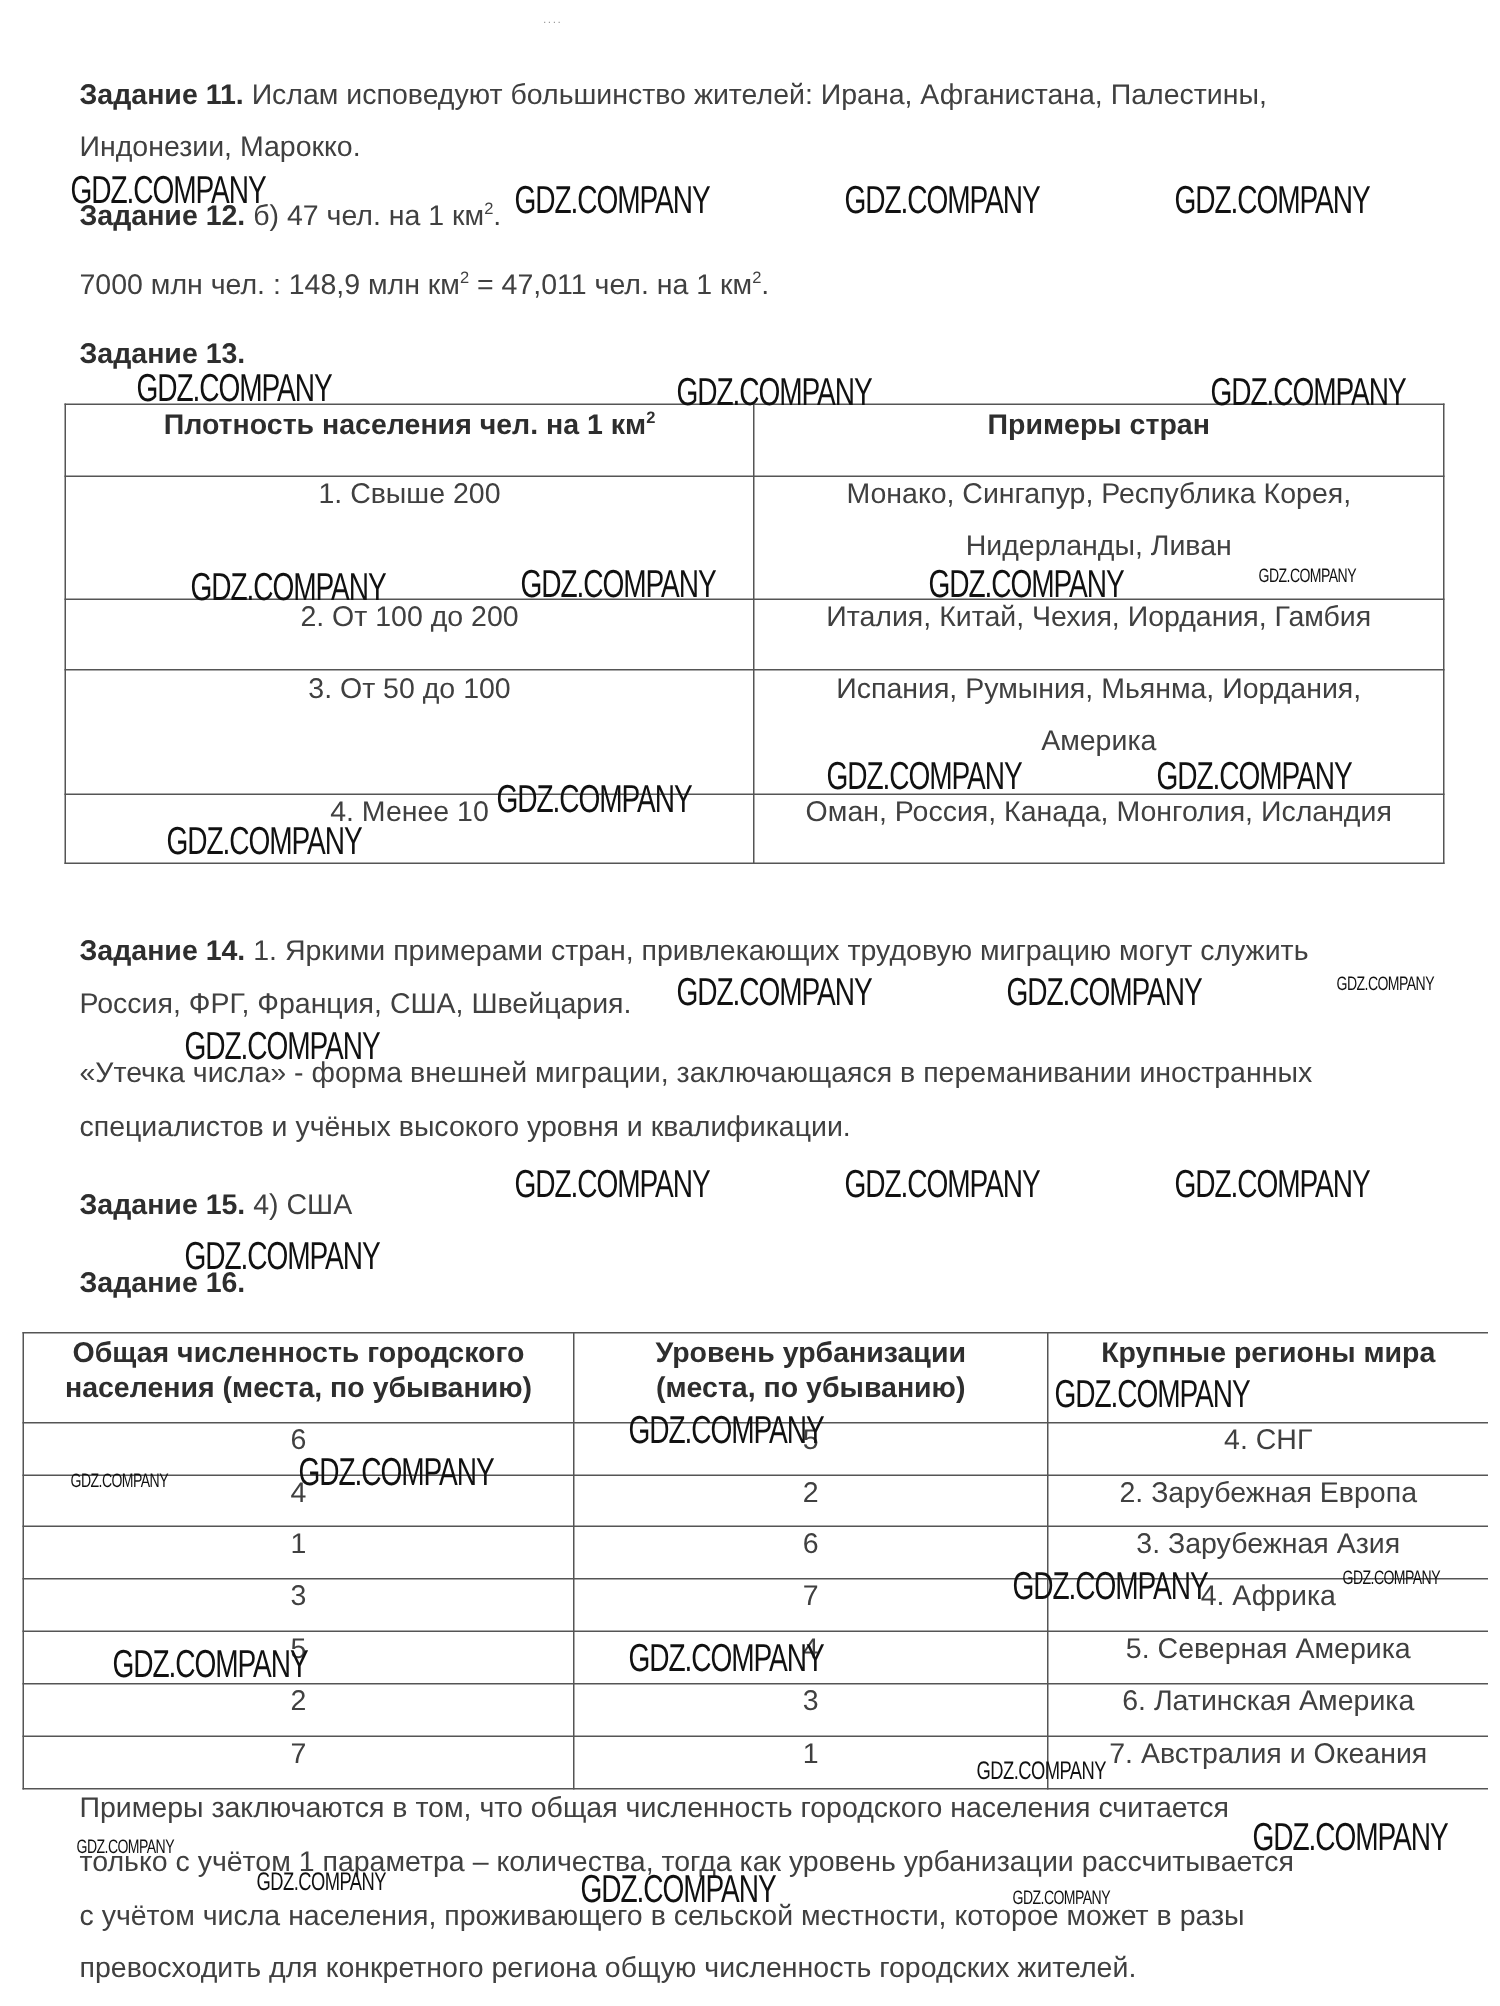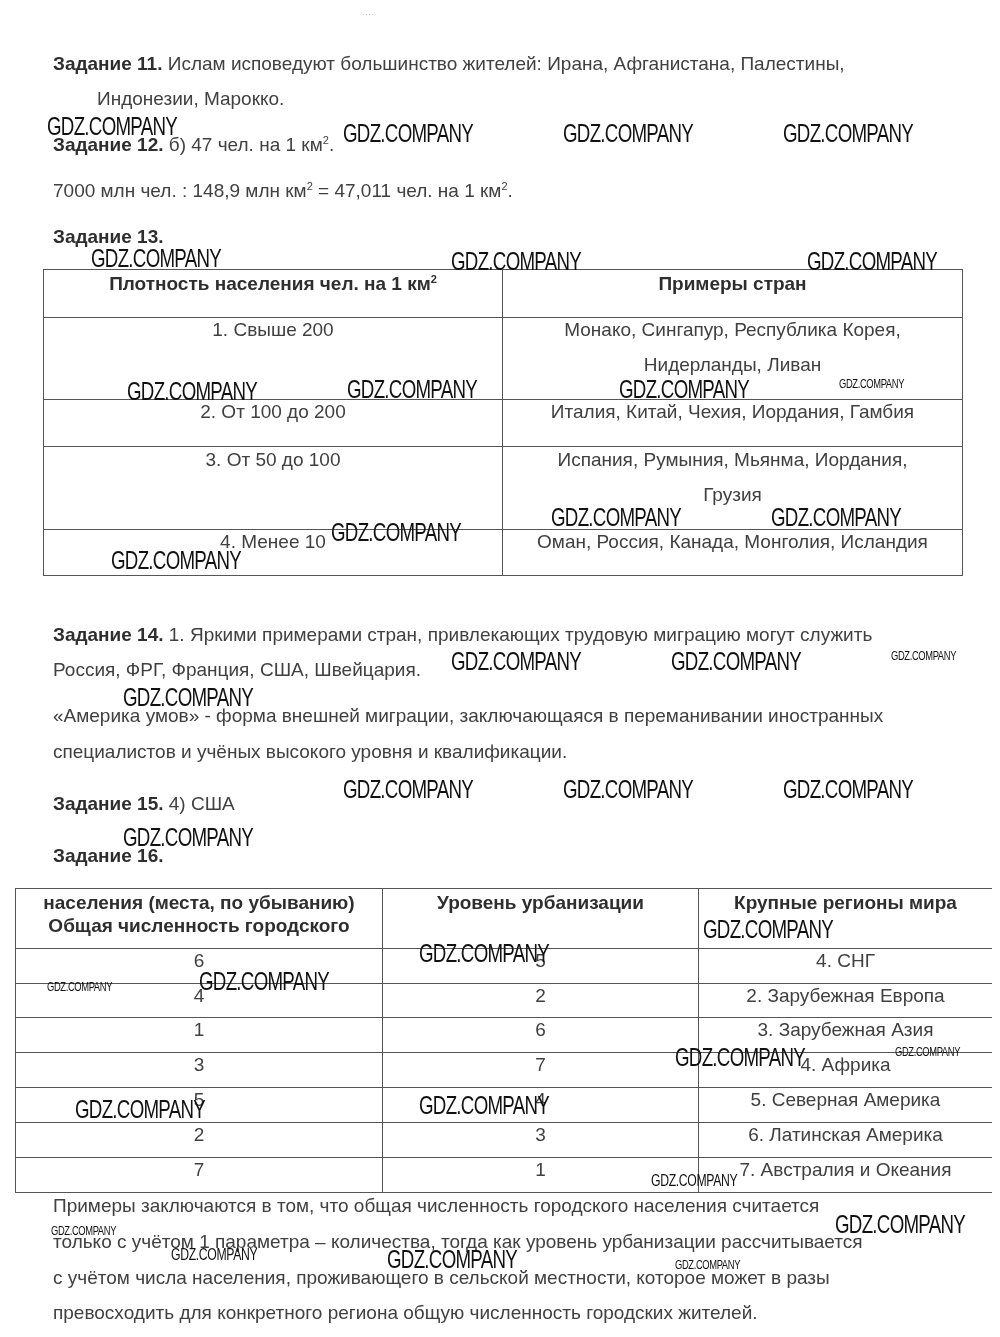--- a/index.html
+++ b/index.html
@@ -18,21 +18,21 @@
 </style>
 </head>
 <body>
 
 <div class="topdots">....</div>
 
 <div class="abs txt" style="left:53px; top:53px;">
   <span class="bold">Задание 11.</span>
   <span>Ислам исповедуют большинство жителей: Ирана, Афганистана, Палестины,</span>
 </div>
-<div class="abs txt" style="left:53px; top:88px;margin-left:44px;">Индонезии, Марокко.</div>
+<div class="abs txt" style="left:53px; top:88px;">Индонезии, Марокко.</div>
 
 <div class="abs txt" style="left:53px; top:134px;">
   <span class="bold">Задание 12.</span>
   <span>б) 47 чел. на 1 км</span><sup>2</sup><span>.</span>
 </div>
 <div class="abs txt" style="left:53px; top:180px;">
   <span>7000 млн чел. : 148,9 млн км</span><sup>2</sup><span> = 47,011 чел. на 1 км</span><sup>2</sup><span>.</span>
 </div>
 
 <div class="abs txt bold" style="left:53px; top:226px;">Задание 13.</div>
@@ -56,32 +56,32 @@
 
   <div class="cell-text" style="left:44px; top:312px; width:458px;">1. Свыше 200</div>
   <div class="cell-text" style="left:503px; top:312px; width:459px;">Монако, Сингапур, Республика Корея,</div>
   <div class="cell-text" style="left:503px; top:347px; width:459px;">Нидерланды, Ливан</div>
 
   <div class="cell-text" style="left:44px; top:394px; width:458px;">2. От 100 до 200</div>
   <div class="cell-text" style="left:503px; top:394px; width:459px;">Италия, Китай, Чехия, Иордания, Гамбия</div>
 
   <div class="cell-text" style="left:44px; top:442px; width:458px;">3. От 50 до 100</div>
   <div class="cell-text" style="left:503px; top:442px; width:459px;">Испания, Румыния, Мьянма, Иордания,</div>
-  <div class="cell-text" style="left:503px; top:477px; width:459px;">Грузия</div>
+  <div class="cell-text" style="left:503px; top:477px; width:459px;">Америка</div>
 
   <div class="cell-text" style="left:44px; top:524px; width:458px;">4. Менее 10</div>
   <div class="cell-text" style="left:503px; top:524px; width:459px;">Оман, Россия, Канада, Монголия, Исландия</div>
 </div>
 
 <div class="abs txt" style="left:53px; top:624px;">
   <span class="bold">Задание 14.</span>
   <span>1. Яркими примерами стран, привлекающих трудовую миграцию могут служить</span>
 </div>
 <div class="abs txt" style="left:53px; top:659px;">Россия, ФРГ, Франция, США, Швейцария.</div>
-<div class="abs txt" style="left:53px; top:705px;">«Америка умов» - форма внешней миграции, заключающаяся в переманивании иностранных</div>
+<div class="abs txt" style="left:53px; top:705px;">«Утечка числа» - форма внешней миграции, заключающаяся в переманивании иностранных</div>
 <div class="abs txt" style="left:53px; top:741px;">специалистов и учёных высокого уровня и квалификации.</div>
 
 <div class="abs txt" style="left:53px; top:793px;">
   <span class="bold">Задание 15.</span>
   <span>4) США</span>
 </div>
 
 <div class="abs txt bold" style="left:53px; top:845px;">Задание 16.</div>
 
 <div>
@@ -94,25 +94,26 @@
   <div class="line" style="left:15px; top:1087px; width:977px; height:1px;"></div>
   <div class="line" style="left:15px; top:1122px; width:977px; height:1px;"></div>
   <div class="line" style="left:15px; top:1157px; width:977px; height:1px;"></div>
   <div class="line" style="left:15px; top:1192px; width:977px; height:1px;"></div>
 
   <div class="line" style="left:15px; top:888px; width:1px; height:305px;"></div>
   <div class="line" style="left:382px; top:888px; width:1px; height:305px;"></div>
   <div class="line" style="left:698px; top:888px; width:1px; height:305px;"></div>
 
   <div class="th-text" style="left:16px; top:891px; width:366px;">
+    <div>Общая численность городского</div>
     <div>населения (места, по убыванию)</div>
-    <div>Общая численность городского</div>
   </div>
   <div class="th-text" style="left:383px; top:891px; width:315px;">
     <div>Уровень урбанизации</div>
+    <div>(места, по убыванию)</div>
   </div>
   <div class="th-text" style="left:699px; top:891px; width:293px;">
     <div>Крупные регионы мира</div>
   </div>
 
   <div class="cell-text" style="left:16px; top:943px; width:366px;">6</div>
   <div class="cell-text" style="left:383px; top:943px; width:315px;">5</div>
   <div class="cell-text" style="left:699px; top:943px; width:293px;">4. СНГ</div>
 
   <div class="cell-text" style="left:16px; top:978px; width:366px;">4</div>

